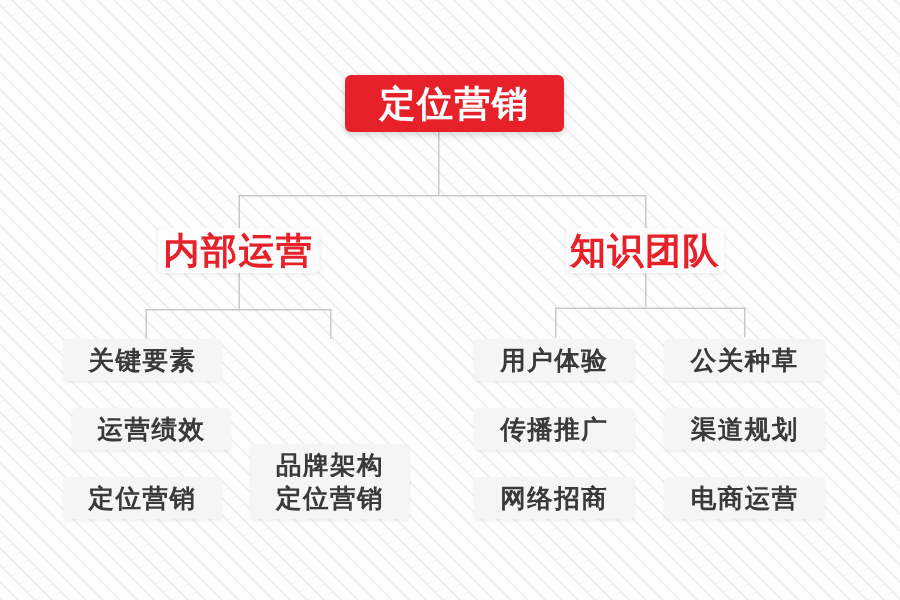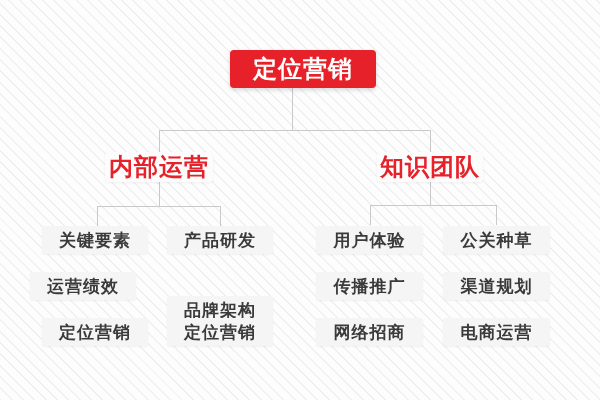--- a/index.html
+++ b/index.html
@@ -72,22 +72,21 @@
   <div class="line" style="left:370px;top:205px;width:127px;height:1px;"></div>
   <div class="line" style="left:370px;top:205px;width:1px;height:20px;"></div>
   <div class="line" style="left:496px;top:205px;width:1px;height:20px;"></div>
 
   <div class="node root" style="left:230px;top:50px;">定位营销</div>
 
   <div class="node branch" style="left:105px;top:152px;width:108px;">内部运营</div>
   <div class="node branch" style="left:377px;top:152px;width:106px;">知识团队</div>
 
   <div class="node leaf" style="left:42px;top:226px;width:106px;">关键要素</div>
-  <div class="node leaf" style="left:167px;top:226px;width:106px;">产品研发</div>
-  <div class="node leaf" style="left:30px;top:272px;width:106px;">运营绩效</div>
+  <div class="node leaf" style="left:48px;top:272px;width:106px;">运营绩效</div>
   <div class="node leaf" style="left:167px;top:272px;width:106px;margin-top:24px;">品牌架构</div>
   <div class="node leaf" style="left:42px;top:318px;width:106px;">定位营销</div>
   <div class="node leaf" style="left:167px;top:318px;width:106px;">定位营销</div>
 
   <div class="node leaf" style="left:316px;top:226px;width:107px;">用户体验</div>
   <div class="node leaf" style="left:443px;top:226px;width:107px;">公关种草</div>
   <div class="node leaf" style="left:316px;top:272px;width:107px;">传播推广</div>
   <div class="node leaf" style="left:443px;top:272px;width:107px;">渠道规划</div>
   <div class="node leaf" style="left:316px;top:318px;width:107px;">网络招商</div>
   <div class="node leaf" style="left:443px;top:318px;width:107px;text-align:center;">电商运营</div>

